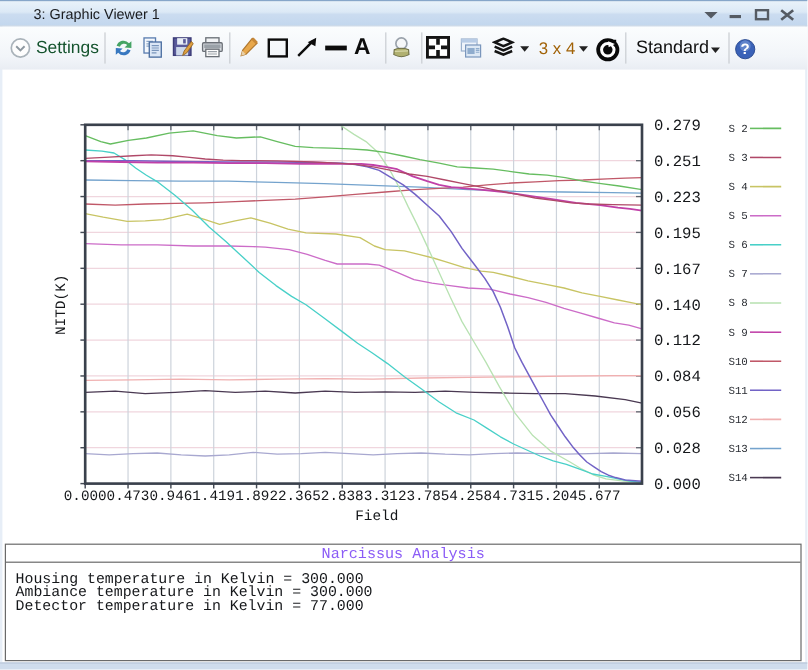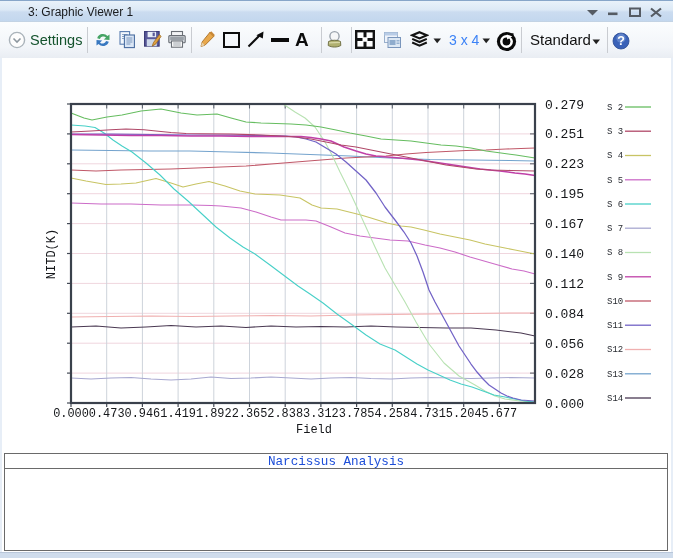--- a/index.html
+++ b/index.html
@@ -109,21 +109,21 @@
 </svg>
 
 <svg class="abs" style="left:410px;top:31px" width="19" height="16" viewBox="0 0 19 16">
   <path d="M 9.5 1.2 L 16.8 4.3 L 9.5 7.4 L 2.2 4.3 Z" fill="none" stroke="#141414" stroke-width="2.1"></path>
   <path d="M 2.2 7.9 L 9.5 11.0 L 16.8 7.9" fill="none" stroke="#141414" stroke-width="2.1"></path>
   <path d="M 2.2 11.5 L 9.5 14.6 L 16.8 11.5" fill="none" stroke="#141414" stroke-width="2.1"></path>
 </svg>
 <svg class="abs" style="left:433px;top:38px" width="9" height="6" viewBox="0 0 9 6">
   <path d="M 0.5 0.5 L 8 0.5 L 4.2 5.2 Z" fill="#222"></path>
 </svg>
-<div class="abs" style="left:449px;top:32px;font-size:14px;color:#3b82f6;">3 x 4</div>
+<div class="abs" style="left:449px;top:32px;font-size:14px;color:#a16207;">3 x 4</div>
 <svg class="abs" style="left:482px;top:38px" width="9" height="6" viewBox="0 0 9 6">
   <path d="M 0.5 0.5 L 8 0.5 L 4.2 5.2 Z" fill="#222"></path>
 </svg>
 
 <svg class="abs" style="left:496px;top:31px" width="21" height="21" viewBox="0 0 21 21">
   <circle cx="10.5" cy="10.5" r="9.6" fill="#0a0a0a"></circle>
   <circle cx="10.5" cy="10.5" r="5.2" fill="none" stroke="#fff" stroke-width="2.5"></circle>
   <path d="M 10.5 2.2 L 17.5 2.2 L 17.5 9.2 Z" fill="#0a0a0a"></path>
   <path d="M 10.8 3.4 L 16.4 5.6 L 11.2 8.4 Z" fill="#fff"></path>
 </svg>
@@ -273,15 +273,18 @@
 <text x="607" y="352.3" font-size="9" fill="#2a2d33">S12</text>
 <line x1="625" y1="349.5" x2="651" y2="349.5" stroke="#f0b0b0" stroke-width="1.3"></line>
 <text x="607" y="376.6" font-size="9" fill="#2a2d33">S13</text>
 <line x1="625" y1="373.8" x2="651" y2="373.8" stroke="#74a3cd" stroke-width="1.3"></line>
 <text x="607" y="400.8" font-size="9" fill="#2a2d33">S14</text>
 <line x1="625" y1="398.0" x2="651" y2="398.0" stroke="#4a3952" stroke-width="1.3"></line>
 </svg>
 
 <div class="abs" style="left:4px;top:453px;width:664px;height:98px;background:#fff;
      border:1px solid #6a6a6a;box-sizing:border-box;font-family:'Liberation Mono',monospace;">
-  <div style="text-align:center;font-size:12.6px;color:#1d4ed8;padding-top:0.5px;height:13.5px;">Narcissus Analysis</div>
+  <div style="text-align:center;font-size:12.6px;color:#8b5cf6;padding-top:0.5px;height:13.5px;">Narcissus Analysis</div>
   <div style="border-top:1px solid #6a6a6a;"></div>
+  <div style="padding:8.5px 0 0 8px;font-size:12.4px;line-height:11.2px;color:#15171a;white-space:pre;">Housing temperature in Kelvin = 300.000
+Ambiance temperature in Kelvin = 300.000
+Detector temperature in Kelvin = 77.000</div>
 </div>
 
 </body></html>

